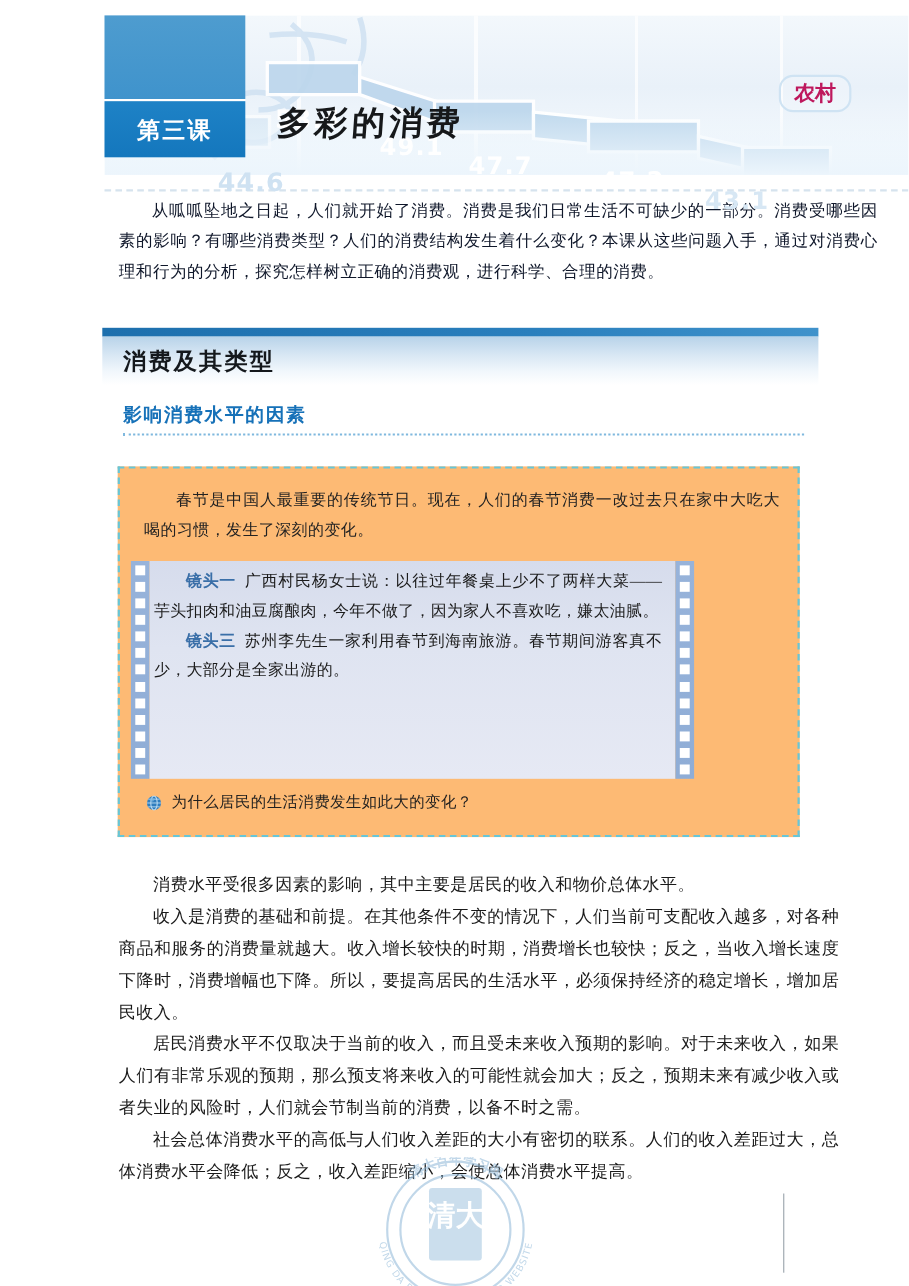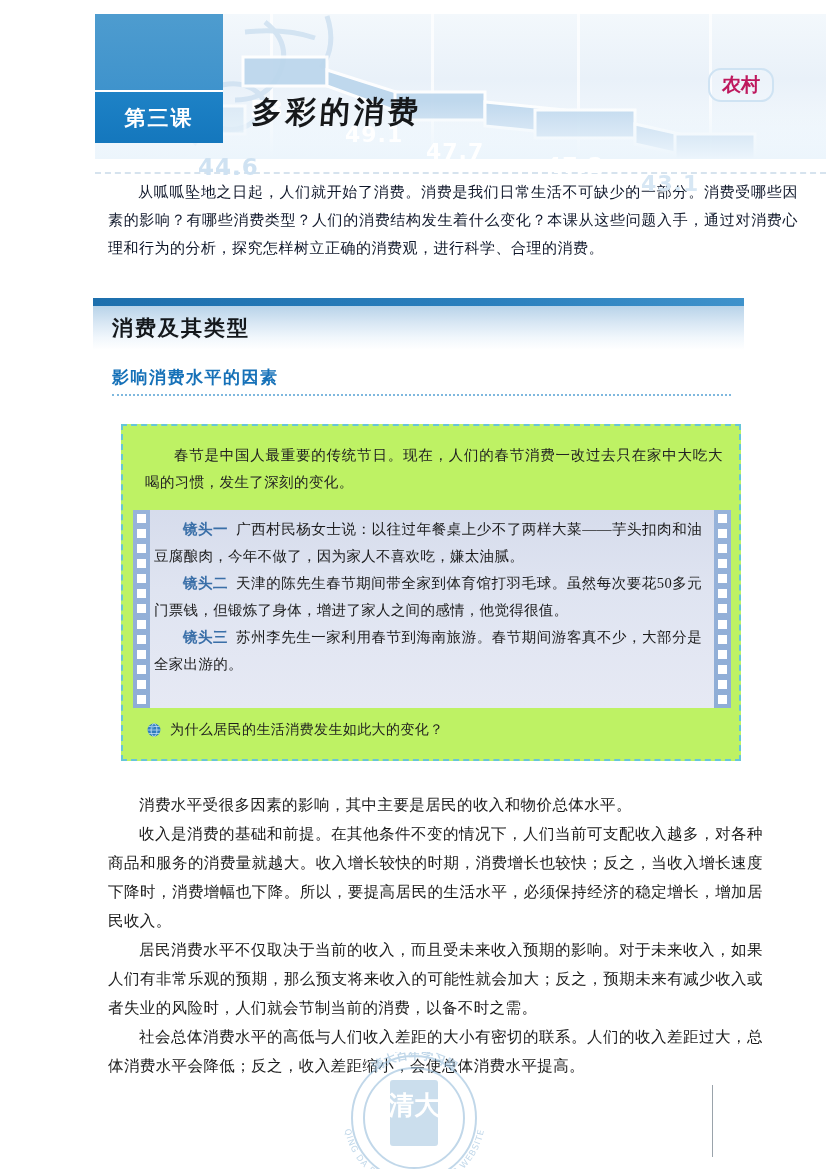--- a/index.html
+++ b/index.html
@@ -191,47 +191,47 @@
   .subsection-rule {
     margin-top: 5px;
     width: 619px;
     height: 0;
     border-top: 2px dotted #7fb8de;
   }
 
   
   .case-box {
     position: absolute;
-    left: 121px;
+    left: 107px;
     top: 424px;
     width: 620px;
     height: 337px;
     border: 2px dashed #66c6d8;
     box-sizing: border-box;
-    background: #bef264;
+    background: #fdba74;
   }
   .case-intro {
     position: absolute;
     left: 22px;
     top: 16px;
     width: 578px;
     font-size: 14.5px;
     line-height: 27px;
     text-align: justify;
     text-indent: 2em;
     color: #222;
     letter-spacing: .4px;
   }
 
   
   .filmstrip {
     position: absolute;
     left: 10px;
     top: 84px;
-    width: 598px;
+    width: 512px;
     height: 198px;
     display: flex;
   }
   .sprockets {
     width: 17px;
     background: linear-gradient(180deg, #97b3da 0%, #8fadd6 100%);
     display: flex;
     flex-direction: column;
     align-items: center;
     justify-content: space-between;
@@ -426,23 +426,20 @@
           <i></i>
           <i></i>
           <i></i>
           <i></i>
           <i></i>
           <i></i>
       </div>
       <div class="film-body">
         <div class="scene">
           <span class="scene-label">镜头一</span><span>广西村民杨女士说：以往过年餐桌上少不了两样大菜——芋头扣肉和油豆腐酿肉，今年不做了，因为家人不喜欢吃，嫌太油腻。</span>
-        </div>
-        <div class="scene">
-          <span class="scene-label">镜头二</span><span>天津的陈先生春节期间带全家到体育馆打羽毛球。虽然每次要花50多元门票钱，但锻炼了身体，增进了家人之间的感情，他觉得很值。</span>
         </div>
         <div class="scene">
           <span class="scene-label">镜头三</span><span>苏州李先生一家利用春节到海南旅游。春节期间游客真不少，大部分是全家出游的。</span>
         </div>
       </div>
       <div class="sprockets">
         <i></i>
           <i></i>
           <i></i>
           <i></i>

